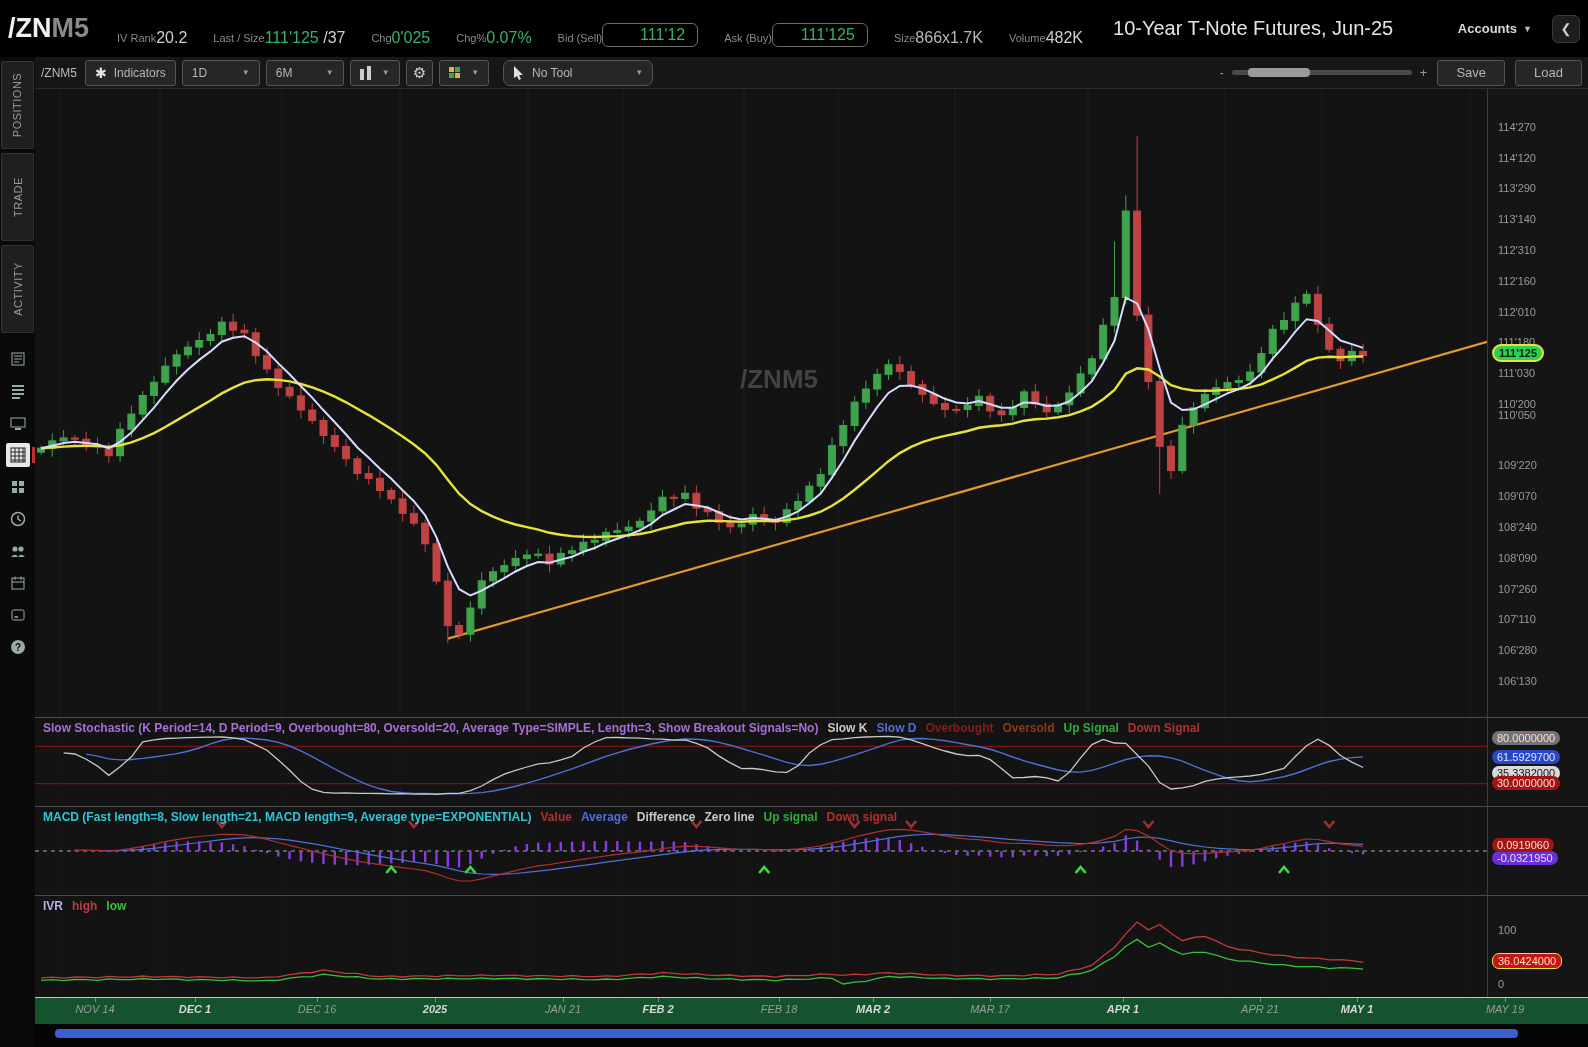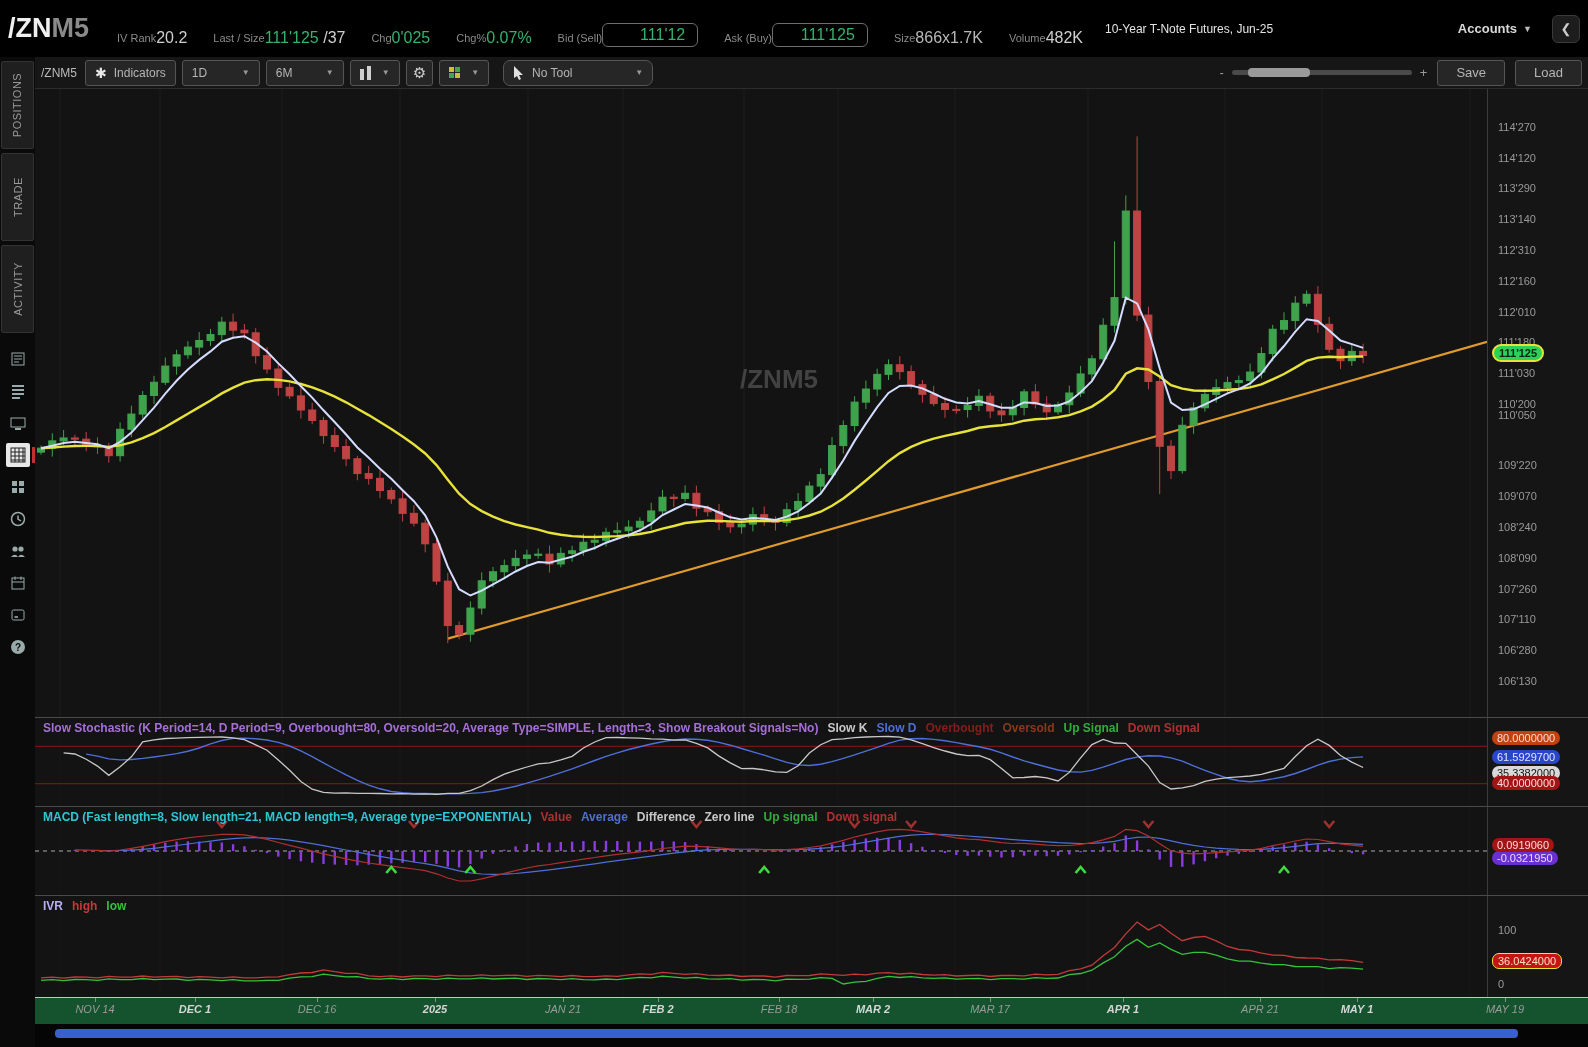--- a/index.html
+++ b/index.html
@@ -7,21 +7,21 @@
   .app{width:1588px;height:1047px;display:flex;flex-direction:column;background:#000;}
   
   .hdr{height:57px;display:flex;align-items:center;padding:0 8px;background:#000;flex:0 0 auto;}
   .hdr-sym{font-size:27px;color:#f0f0f0;font-weight:bold;letter-spacing:0;}
   .hdr-sym .sfx{color:#8a8a8a;}
   .hdr-fields{display:flex;align-items:flex-end;margin-left:28px;gap:26px;}
   .hfield{display:flex;flex-direction:row;align-items:flex-end;min-width:54px;margin-top:12px;}
   .hfield .lab{font-size:11px;color:#8a8a8a;margin-bottom:3px;white-space:nowrap;}
   .hfield .val{font-size:16px;white-space:nowrap;}
   .hfield .box{border:1px solid #6d6d6d;border-radius:6px;padding:2px 12px;min-width:70px;text-align:right;}
-  .hdr-desc{margin-left:22px;font-size:12px;color:#e4e4e4;white-space:nowrap;}
+  .hdr-desc{margin-left:30px;font-size:20px;color:#e4e4e4;white-space:nowrap;}
   .hdr-right{margin-left:auto;display:flex;align-items:center;gap:20px;}
   .accounts{color:#d8d8d8;font-size:13px;font-weight:bold;display:flex;align-items:center;gap:6px;cursor:pointer;}
   .chev{font-size:9px;color:#bbb;}
   .collapse-btn{width:26px;height:26px;border-radius:6px;background:#1d1d1d;border:1px solid #3a3a3a;
     color:#ccc;display:flex;align-items:center;justify-content:center;font-size:13px;cursor:pointer;}
   
   .main-row{display:flex;flex:1 1 auto;min-height:0;}
   .sidebar{width:35px;background:#0a0a0a;display:flex;flex-direction:column;align-items:center;flex:0 0 auto;}
   .side-tab{width:31px;height:86px;background:#1f1f1f;border:1px solid #333;border-radius:2px;margin-top:4px;
     display:flex;align-items:center;justify-content:center;cursor:pointer;}
@@ -573,24 +573,24 @@
                 <line x1="1190" y1="0" x2="1190" y2="88" stroke="#191919"></line>
                 <line x1="1287" y1="0" x2="1287" y2="88" stroke="#191919"></line>
                 <line x1="1435" y1="0" x2="1435" y2="88" stroke="#191919"></line>
                 <line x1="0" y1="28.4" x2="1452" y2="28.4" stroke="#7a1212" stroke-width="1.4"></line>
                 <line x1="0" y1="65.6" x2="1452" y2="65.6" stroke="#7a1212" stroke-width="1.4"></line>
                 <path d="M51.2 36.1 L62.5 38.1 L73.8 40.9 L85.1 41.9 L96.4 41.5 L107.7 40.4 L119.0 39.0 L130.3 37.4 L141.6 35.6 L152.9 33.2 L164.2 30.0 L175.5 25.8 L186.8 22.5 L198.1 20.4 L209.4 20.1 L220.7 20.7 L232.0 22.0 L243.3 24.4 L254.6 28.0 L265.9 32.9 L277.2 38.7 L288.5 44.9 L299.8 51.0 L311.1 56.9 L322.4 62.3 L333.7 67.1 L345.0 70.8 L356.3 73.5 L367.6 74.8 L378.9 75.4 L390.2 75.5 L401.5 75.7 L412.8 75.7 L424.1 75.7 L435.4 75.4 L446.7 74.6 L458.0 73.0 L469.3 70.8 L480.6 68.2 L491.9 65.2 L503.2 61.8 L514.5 58.4 L525.8 54.7 L537.1 50.9 L548.4 46.7 L559.7 42.5 L571.0 38.4 L582.3 34.8 L593.6 31.5 L604.9 28.7 L616.2 26.0 L627.5 23.7 L638.8 21.9 L650.1 21.0 L661.4 21.2 L672.7 22.3 L684.0 24.4 L695.3 27.2 L706.6 30.5 L717.9 33.8 L729.2 37.2 L740.5 40.8 L751.8 44.4 L763.1 46.9 L774.4 47.5 L785.7 46.2 L797.0 43.6 L808.3 40.3 L819.6 36.9 L830.9 33.2 L842.2 29.3 L853.5 25.3 L864.8 22.1 L876.1 20.7 L887.4 20.5 L898.7 21.4 L910.0 22.8 L921.3 24.6 L932.6 26.7 L943.9 28.8 L955.2 31.3 L966.5 34.8 L977.8 39.0 L989.1 42.8 L1000.4 46.0 L1011.7 49.0 L1023.0 52.0 L1034.3 53.8 L1045.6 54.1 L1056.9 52.4 L1068.2 49.2 L1079.5 45.3 L1090.8 41.5 L1102.1 39.1 L1113.4 37.8 L1124.7 38.0 L1136.0 39.9 L1147.3 43.2 L1158.6 47.8 L1169.9 52.4 L1181.2 56.4 L1192.5 60.2 L1203.8 62.7 L1215.1 63.8 L1226.4 62.8 L1237.7 60.9 L1249.0 58.7 L1260.3 55.5 L1271.6 51.5 L1282.9 47.1 L1294.2 43.5 L1305.5 41.1 L1316.8 39.6 L1328.1 38.9 " fill="none" stroke="#4f6fd8" stroke-width="1.4"></path>
                 <path d="M28.6 34.8 L39.9 36.0 L51.2 41.2 L62.5 48.1 L73.8 57.3 L85.1 48.8 L96.4 38.8 L107.7 23.8 L119.0 21.8 L130.3 20.5 L141.6 20.1 L152.9 19.6 L164.2 19.3 L175.5 19.2 L186.8 19.0 L198.1 19.9 L209.4 21.7 L220.7 26.8 L232.0 32.2 L243.3 41.9 L254.6 52.3 L265.9 63.5 L277.2 71.2 L288.5 74.3 L299.8 75.2 L311.1 74.9 L322.4 75.4 L333.7 75.4 L345.0 75.5 L356.3 75.8 L367.6 75.7 L378.9 76.2 L390.2 75.8 L401.5 76.3 L412.8 75.3 L424.1 75.4 L435.4 72.6 L446.7 68.0 L458.0 61.6 L469.3 56.2 L480.6 52.3 L491.9 49.0 L503.2 45.8 L514.5 44.8 L525.8 41.9 L537.1 38.3 L548.4 30.0 L559.7 24.0 L571.0 19.6 L582.3 19.5 L593.6 19.8 L604.9 20.1 L616.2 20.9 L627.5 21.2 L638.8 22.2 L650.1 21.8 L661.4 25.4 L672.7 29.9 L684.0 38.1 L695.3 44.9 L706.6 50.6 L717.9 50.5 L729.2 51.8 L740.5 53.9 L751.8 54.4 L763.1 47.8 L774.4 35.1 L785.7 26.7 L797.0 21.6 L808.3 20.8 L819.6 19.6 L830.9 19.0 L842.2 18.7 L853.5 18.5 L864.8 19.2 L876.1 21.8 L887.4 25.7 L898.7 29.6 L910.0 33.0 L921.3 36.0 L932.6 37.6 L943.9 37.5 L955.2 41.7 L966.5 50.4 L977.8 59.8 L989.1 59.5 L1000.4 58.5 L1011.7 59.8 L1023.0 63.0 L1034.3 54.4 L1045.6 39.8 L1056.9 26.6 L1068.2 21.5 L1079.5 25.0 L1090.8 25.3 L1102.1 36.8 L1113.4 48.1 L1124.7 64.6 L1136.0 71.0 L1147.3 69.9 L1158.6 67.7 L1169.9 63.3 L1181.2 61.1 L1192.5 59.6 L1203.8 58.8 L1215.1 58.0 L1226.4 56.3 L1237.7 53.3 L1249.0 50.3 L1260.3 38.5 L1271.6 27.8 L1282.9 21.2 L1294.2 27.4 L1305.5 37.5 L1316.8 44.1 L1328.1 49.5 " fill="none" stroke="#c8c8c8" stroke-width="1.3"></path>
               </svg>
           </div>
           <div class="axis" id="axis-stoch">
-              <div class="badge" style="top: 13px; background: #c2410c; color: rgb(255, 217, 217);">80.0000000</div>
+              <div class="badge" style="top: 13px; background: #737373; color: rgb(255, 217, 217);">80.0000000</div>
               <div class="badge" style="top: 31.8142px; background: rgb(42, 70, 200); color: rgb(223, 230, 255);">61.5929700</div>
               <div class="badge" style="top: 48.0892px; background: rgb(217, 217, 217); color: rgb(17, 17, 17);">35.3382000</div>
-              <div class="badge" style="top: 57.6px; background: rgb(163, 21, 21); color: rgb(255, 217, 217);">40.0000000</div>
+              <div class="badge" style="top: 57.6px; background: rgb(163, 21, 21); color: rgb(255, 217, 217);">30.0000000</div>
             </div>
         </div>
         <div class="pane-div"></div>
 
         <div class="pane" style="height:88px;">
           <div class="plot">
             <div class="study-head" id="macd-head"><b style="color: rgb(47, 199, 215);">MACD (Fast length=8, Slow length=21, MACD length=9, Average type=EXPONENTIAL)</b><span style="color: rgb(176, 48, 48);">Value</span><span style="color: rgb(79, 111, 216);">Average</span><span style="color: rgb(200, 200, 200);">Difference</span><span style="color: rgb(200, 200, 200);">Zero line</span><span style="color: rgb(47, 174, 58);">Up signal</span><span style="color: rgb(176, 48, 48);">Down signal</span></div>
             <svg id="svg-macd" width="1452" height="88">
                 <line x1="25" y1="0" x2="25" y2="88" stroke="#191919"></line>
                 <line x1="125" y1="0" x2="125" y2="88" stroke="#191919"></line>

